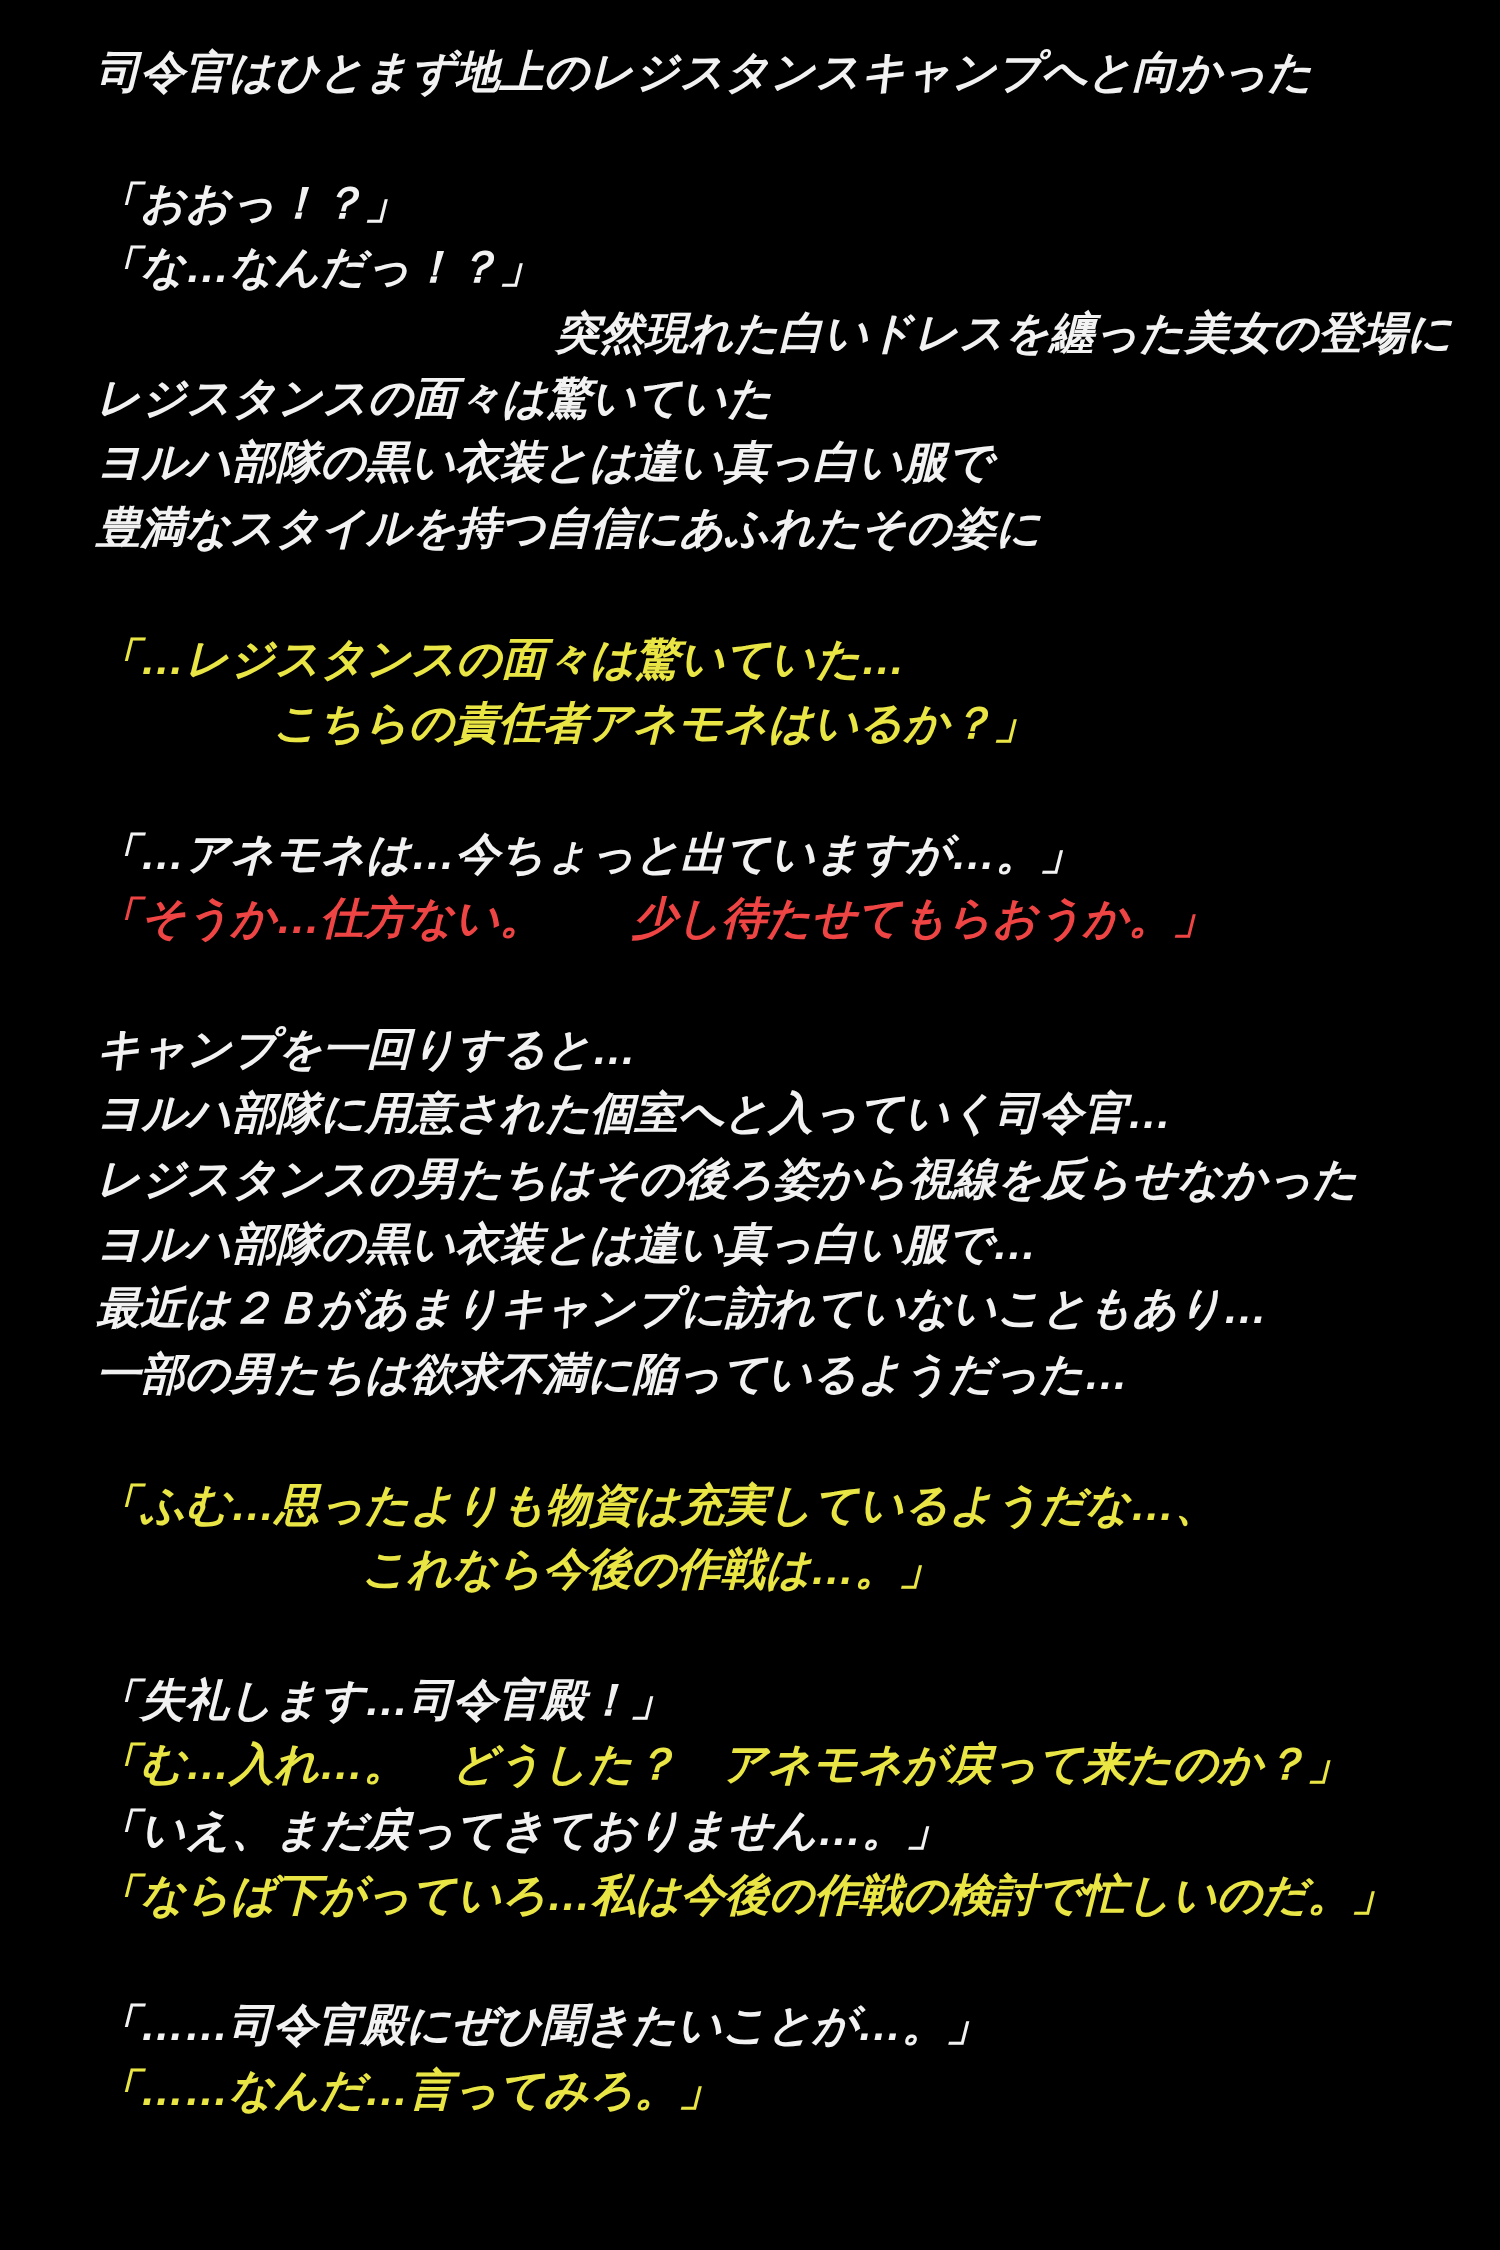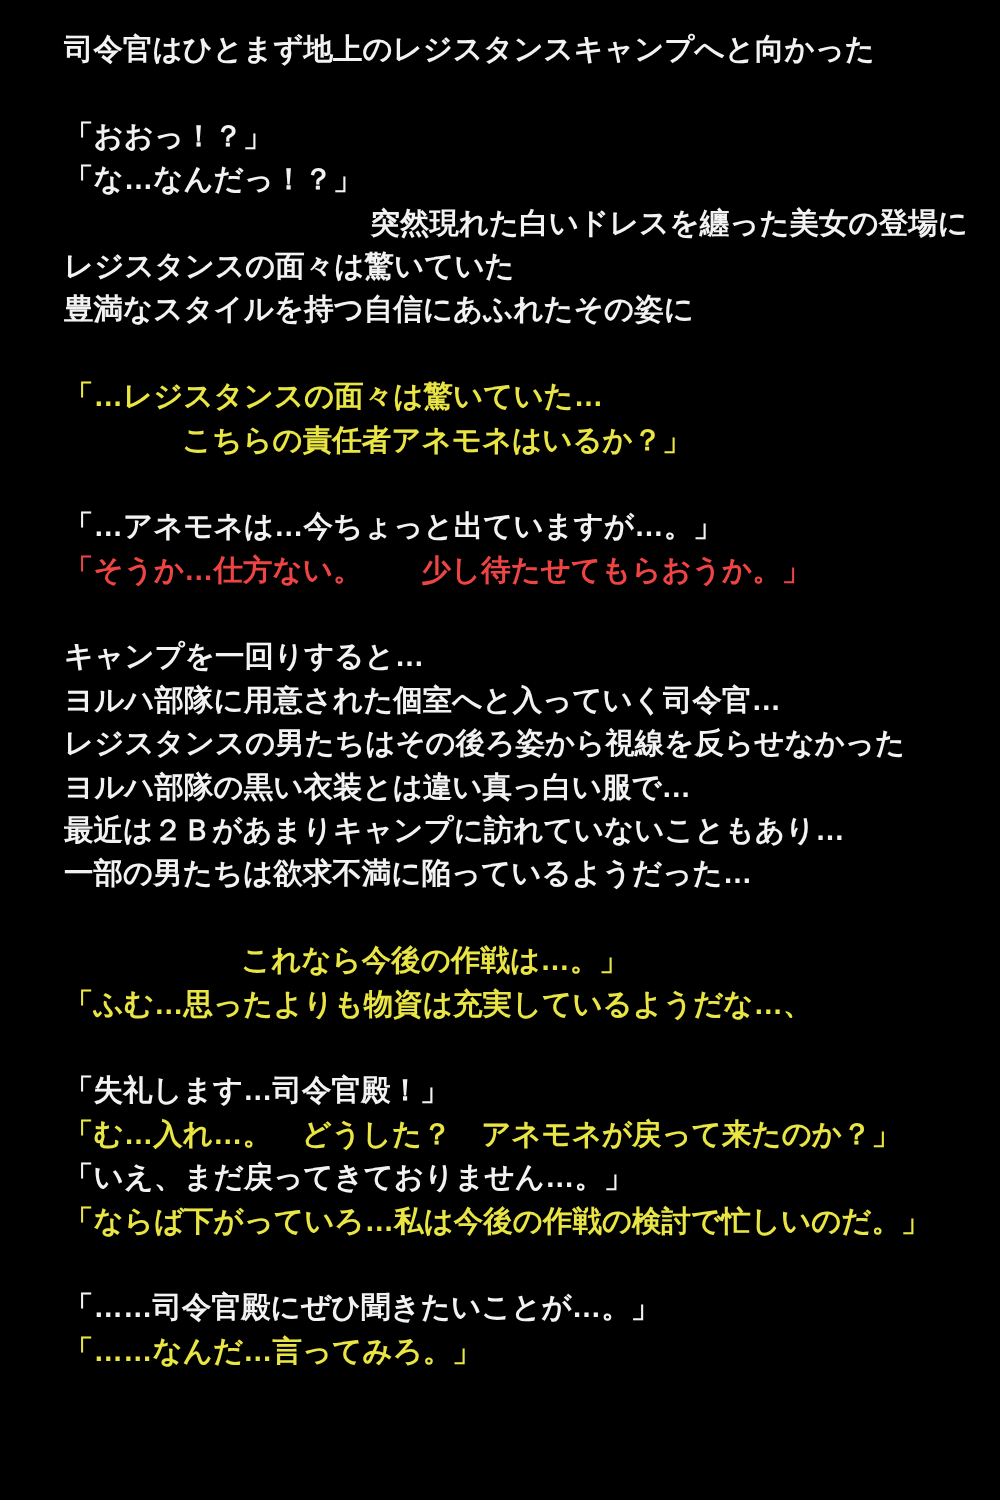--- a/index.html
+++ b/index.html
@@ -8,20 +8,21 @@
     background: #000000;
   }
   .page {
     position: relative;
     width: 988px;
     height: 1500px;
     background: #000000;
     box-sizing: border-box;
     padding: 27px 20px 0 64px;
     overflow: hidden;
+    font-style: italic;
   }
   .story {
     width: 100%;
   }
   .line {
     font-family: "Liberation Sans", "DejaVu Sans", sans-serif;
     font-weight: 700;
     font-size: 29.5px;
     line-height: 43.4px;
     height: 43.4px;
@@ -36,37 +37,38 @@
 <body>
 
 <div class="page">
   <div class="story" id="story">
       <div class="line white" style="color: rgb(242, 242, 242);">司令官はひとまず地上のレジスタンスキャンプへと向かった</div>
       <div class="line white" style="color: rgb(242, 242, 242);">&nbsp;</div>
       <div class="line white" style="color: rgb(242, 242, 242);">「おおっ！？」</div>
       <div class="line white" style="color: rgb(242, 242, 242);">「な…なんだっ！？」</div>
       <div class="line white" style="color: rgb(242, 242, 242); text-align: right;">突然現れた白いドレスを纏った美女の登場に</div>
       <div class="line white" style="color: rgb(242, 242, 242);">レジスタンスの面々は驚いていた</div>
+      <div class="line white" style="color: rgb(242, 242, 242);">ヨルハ部隊の黒い衣装とは違い真っ白い服で</div>
       <div class="line white" style="color: rgb(242, 242, 242);">豊満なスタイルを持つ自信にあふれたその姿に</div>
       <div class="line white" style="color: rgb(242, 242, 242);">&nbsp;</div>
       <div class="line yellow" style="color: rgb(233, 229, 69);">「…レジスタンスの面々は驚いていた…</div>
       <div class="line yellow" style="color: rgb(233, 229, 69);">　　　　こちらの責任者アネモネはいるか？」</div>
       <div class="line white" style="color: rgb(242, 242, 242);">&nbsp;</div>
       <div class="line white" style="color: rgb(242, 242, 242);">「…アネモネは…今ちょっと出ていますが…。」</div>
       <div class="line yellow" style="color: #ef4444;">「そうか…仕方ない。　　少し待たせてもらおうか。」</div>
       <div class="line white" style="color: rgb(242, 242, 242);">&nbsp;</div>
       <div class="line white" style="color: rgb(242, 242, 242);">キャンプを一回りすると…</div>
       <div class="line white" style="color: rgb(242, 242, 242);">ヨルハ部隊に用意された個室へと入っていく司令官…</div>
       <div class="line white" style="color: rgb(242, 242, 242);">レジスタンスの男たちはその後ろ姿から視線を反らせなかった</div>
       <div class="line white" style="color: rgb(242, 242, 242);">ヨルハ部隊の黒い衣装とは違い真っ白い服で…</div>
       <div class="line white" style="color: rgb(242, 242, 242);">最近は２Ｂがあまりキャンプに訪れていないこともあり…</div>
       <div class="line white" style="color: rgb(242, 242, 242);">一部の男たちは欲求不満に陥っているようだった…</div>
       <div class="line white" style="color: rgb(242, 242, 242);">&nbsp;</div>
+      <div class="line yellow" style="color: rgb(233, 229, 69);">「ふむ…思ったよりも物資は充実しているようだな…、</div>
       <div class="line yellow" style="color: rgb(233, 229, 69);">　　　　　　これなら今後の作戦は…。」</div>
-      <div class="line yellow" style="color: rgb(233, 229, 69);">「ふむ…思ったよりも物資は充実しているようだな…、</div>
       <div class="line white" style="color: rgb(242, 242, 242);">&nbsp;</div>
       <div class="line white" style="color: rgb(242, 242, 242);">「失礼します…司令官殿！」</div>
       <div class="line yellow" style="color: rgb(233, 229, 69);">「む…入れ…。　どうした？　アネモネが戻って来たのか？」</div>
       <div class="line white" style="color: rgb(242, 242, 242);">「いえ、まだ戻ってきておりません…。」</div>
       <div class="line yellow" style="color: rgb(233, 229, 69);">「ならば下がっていろ…私は今後の作戦の検討で忙しいのだ。」</div>
       <div class="line white" style="color: rgb(242, 242, 242);">&nbsp;</div>
       <div class="line white" style="color: rgb(242, 242, 242);">「……司令官殿にぜひ聞きたいことが…。」</div>
       <div class="line yellow" style="color: rgb(233, 229, 69);">「……なんだ…言ってみろ。」</div>
     </div>
 </div>

